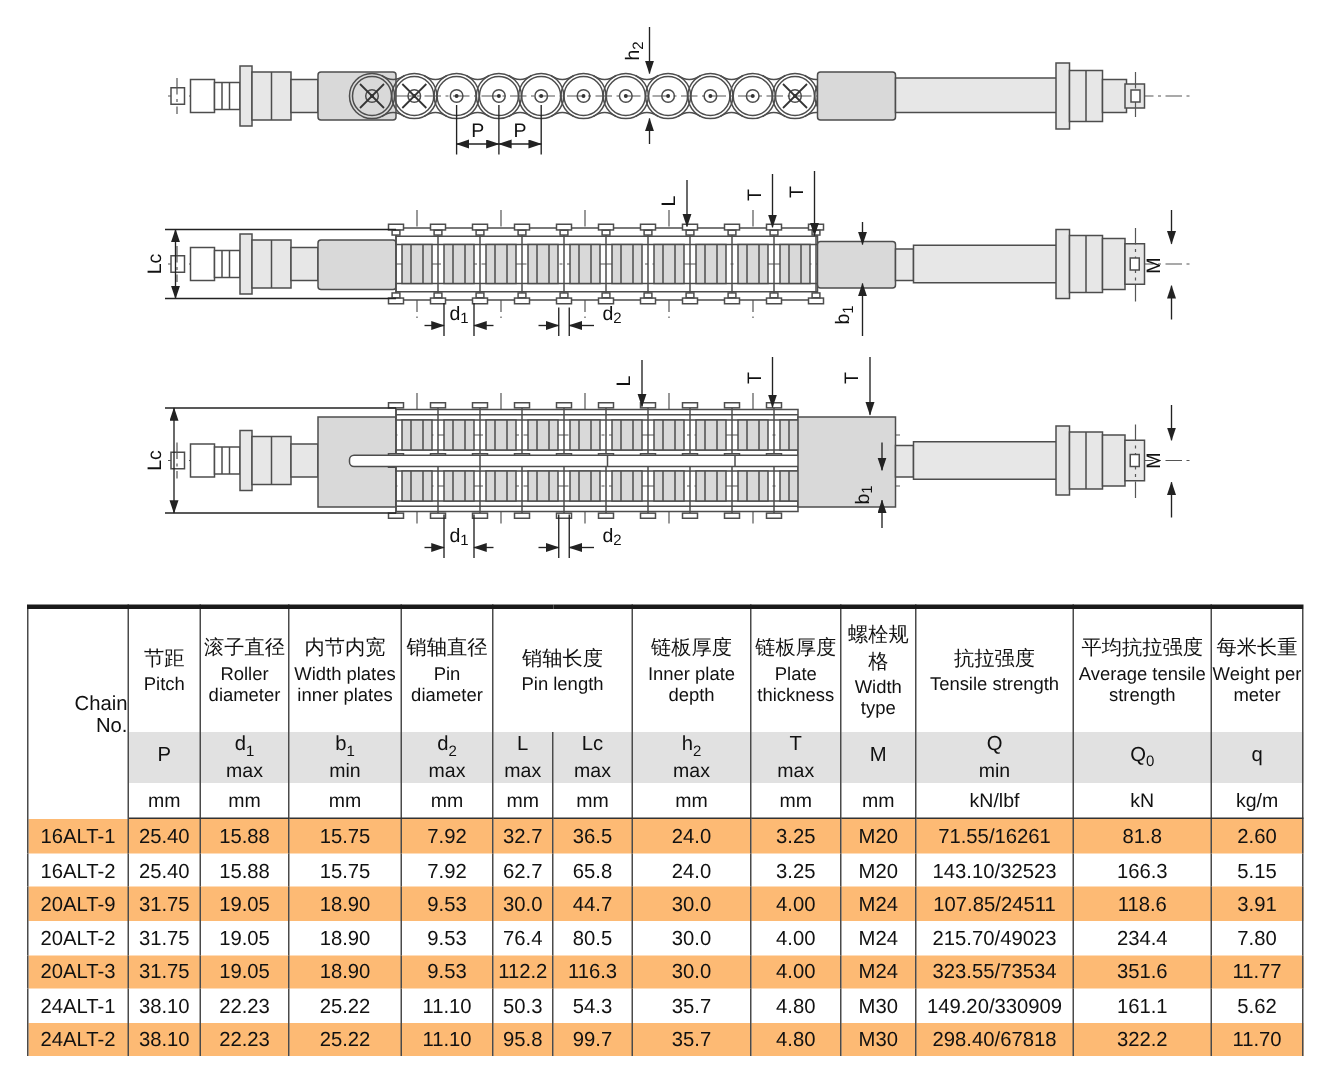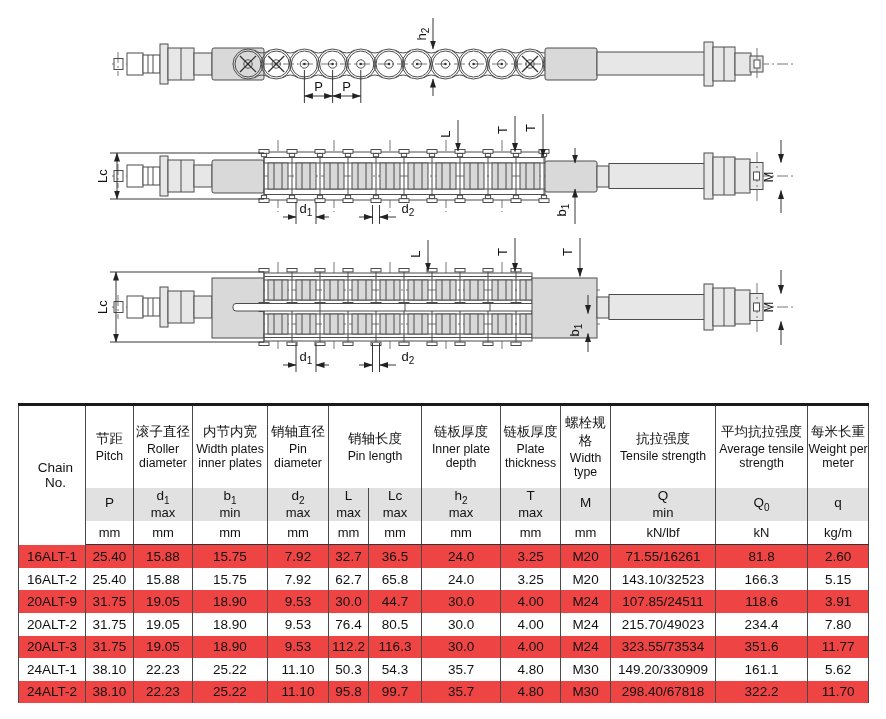--- a/index.html
+++ b/index.html
@@ -13,27 +13,27 @@
   .dim{stroke:#222;stroke-width:0.9;fill:none}
   text.dl{font-family:"Liberation Sans",sans-serif;font-size:13px;fill:#111}
   .dls{font-size:10px}
   
   .tblwrap{position:absolute;left:18px;top:403px;}
   table{border-collapse:collapse;table-layout:fixed;width:850px;border-top:3px solid #1a1a1a;}
   th,td{border-left:1px solid #4a4a4a;border-right:1px solid #4a4a4a;padding:0;text-align:center;font-weight:normal;}
   tr.grp th{height:82px;background:#fff;vertical-align:middle;}
   .cn{font-size:13.5px;}
   .en{font-size:12.3px;line-height:1.1;margin-top:2px;}
-  th.chainno{vertical-align:middle;text-align:center;padding-left:7px;font-size:13.5px;background:#fff;}
+  th.chainno{vertical-align:middle;text-align:right;padding-left:7px;font-size:13.5px;background:#fff;}
   tr.symr th{height:33px;background:#e1e1e1;font-size:13.5px;vertical-align:middle;line-height:1.15;}
   tr.symr sub{font-size:10px;}
   .sq{display:block;font-size:13px;}
   tr.unitr th{height:23px;font-size:13px;border-bottom:1.5px solid #333;vertical-align:middle;}
   tbody td{height:22.6px;font-size:13.5px;vertical-align:middle;}
-  tbody tr.stripe{background:#ef4444;}
+  tbody tr.stripe{background:#fdba74;}
 </style>
 </head>
 <body>
 
 <div class="page">
 
 <svg width="886" height="400" viewBox="0 0 886 400">
   <defs>
     <marker id="ar" markerWidth="9" markerHeight="7" refX="8.5" refY="3" orient="auto-start-reverse" markerUnits="userSpaceOnUse">
       <path d="M0,0 L9,3 L0,6 z" fill="#222"></path>

